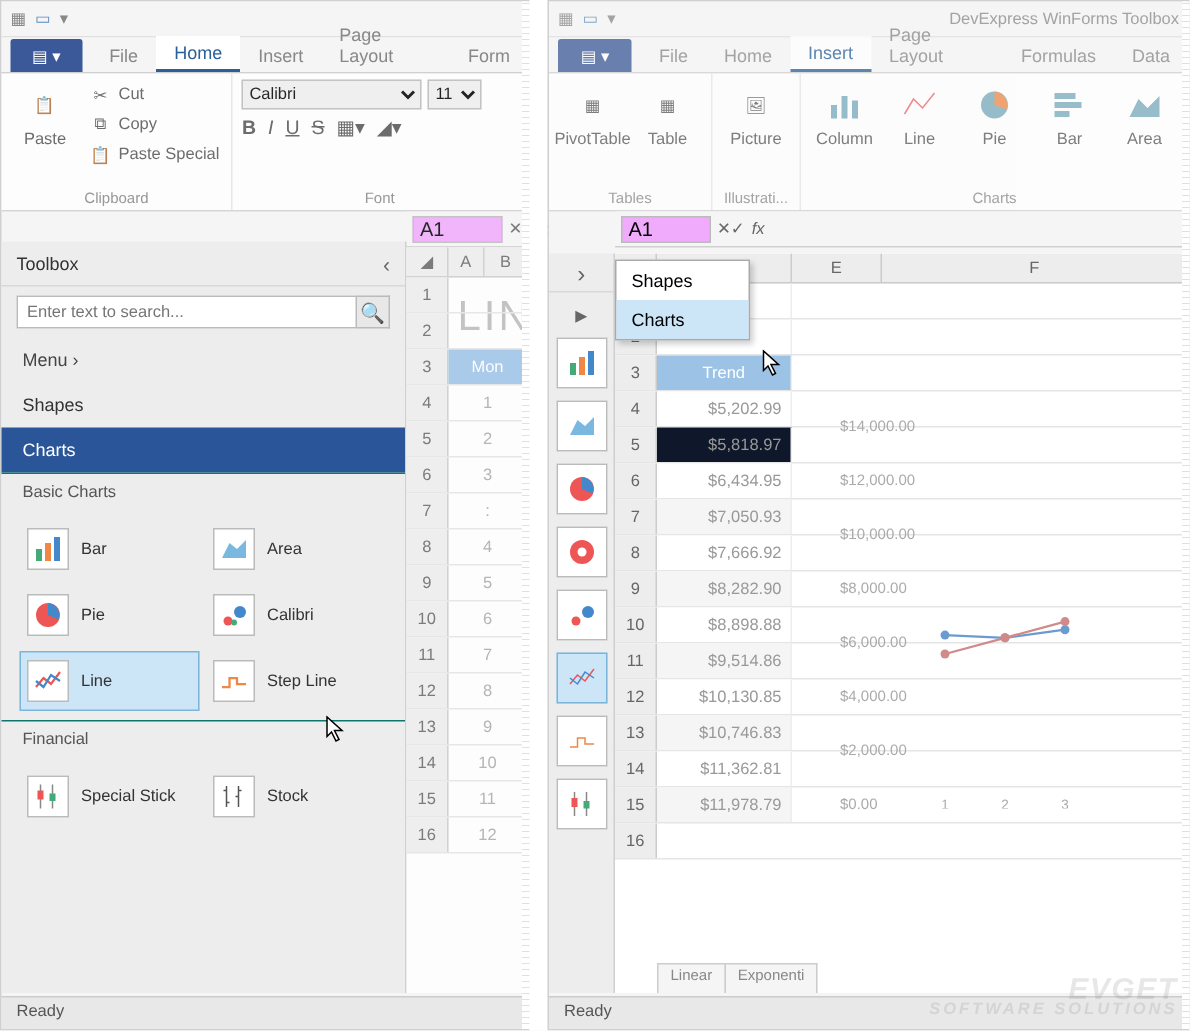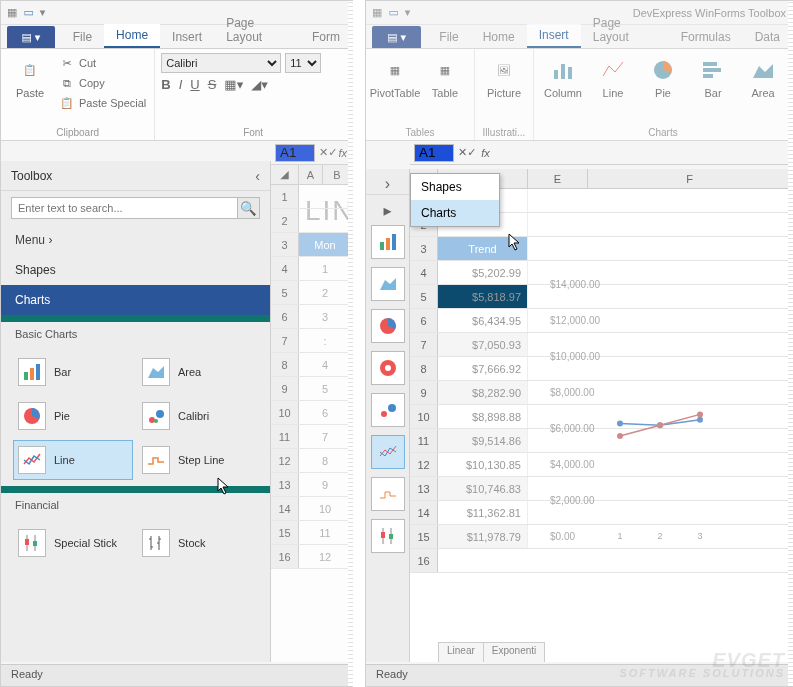--- a/index.html
+++ b/index.html
@@ -32,29 +32,29 @@
 
 .toolbox-wrap { position: absolute; left: 0; top: 160px; width: 270px; bottom: 24px; background: #ededed; border-right: 1px solid #d0d0d0; }
 .tb-header { height: 30px; display: flex; align-items: center; padding: 0 10px; font-size: 12px; color: #333; border-bottom: 1px solid #d8d8d8; }
 .tb-header .collapse { margin-left: auto; cursor: pointer; color: #666; font-size: 14px; }
 .tb-search { padding: 6px 10px; display: flex; }
 .tb-search input { flex: 1; height: 22px; border: 1px solid #bbb; padding: 0 6px; font-size: 11px; color: #888; }
 .tb-search button { width: 22px; height: 22px; border: 1px solid #bbb; border-left: none; background: #e8e8e8; cursor: pointer; }
 .tb-menu { padding: 8px 14px; font-size: 12px; color: #444; cursor: pointer; }
 .tb-cat { padding: 8px 14px; font-size: 12px; color: #333; cursor: pointer; }
 .tb-cat.selected { background: #2a5599; color: #fff; }
-.tb-subhead { padding: 6px 14px; font-size: 11px; color: #555; border-top: 7px solid #0f766e; }
+.tb-subhead { padding: 6px 14px; font-size: 11px; color: #555; border-top: 1px solid #0f766e; }
 .tb-grid { display: flex; flex-wrap: wrap; padding: 4px 10px; }
 .tb-item { width: 120px; height: 40px; display: flex; align-items: center; gap: 8px; padding: 4px; margin: 2px; font-size: 11px; color: #333; cursor: pointer; border: 1px solid transparent; }
 .tb-item.hover { background: #cde6f7; border: 1px solid #7bb5db; }
 .tb-icon { width: 28px; height: 28px; border: 1px solid #bbb; background: #fff; display: flex; align-items: center; justify-content: center; }
 
 
 .fbar { height: 24px; background: #f5f5f5; display: flex; align-items: center; border-bottom: 1px solid #d0d0d0; padding: 0 4px; font-size: 11px; color: #666; }
-.fbar .cellref { width: 40px; border: 1px solid #bbb; background: #1d4ed8; height: 18px; padding: 0 4px; margin-right: 4px; }
+.fbar .cellref { width: 60px; border: 1px solid #bbb; background: #f0abfc; height: 18px; padding: 0 4px; margin-right: 4px; }
 .fbar .fx { width: 18px; text-align: center; font-style: italic; }
 
 .right-body { position: absolute; top: 168px; left: 0; right: 0; bottom: 24px; display: flex; }
 .mini-toolbox { width: 44px; background: #ededed; border-right: 1px solid #d0d0d0; display: flex; flex-direction: column; align-items: center; padding-top: 4px; }
 .mini-toolbox .expand { height: 22px; width: 100%; display: flex; align-items: center; justify-content: center; cursor: pointer; color: #666; border-bottom: 1px solid #d8d8d8; margin-bottom: 4px; }
 .mini-item { width: 34px; height: 34px; margin: 4px 0; border: 1px solid transparent; display: flex; align-items: center; justify-content: center; cursor: pointer; background: #fff; border:1px solid #bbb; }
 .mini-item.sel { background: #cde6f7; border: 1px solid #7bb5db; }
 
 .sheet { flex: 1; background: #fff; position: relative; overflow: hidden; }
 .colhead { display: flex; height: 20px; border-bottom: 1px solid #ccc; background: #ededed; font-size: 11px; color: #666; }
@@ -62,21 +62,21 @@
 .row { display: flex; height: 24px; border-bottom: 1px solid #e5e5e5; font-size: 11px; }
 .rh { width: 28px; background: #ededed; border-right: 1px solid #ccc; display:flex; align-items:center; justify-content:center; color:#666; }
 .cell { border-right: 1px solid #eee; display:flex; align-items:center; padding: 0 6px; color: #555; text-align: right; }
 .cell.trend { justify-content: flex-end; color: #999; }
 .hdr-cell { background: #9cc3e6; color: #fff; font-weight: 500; justify-content: center; }
 
 .popup { position: absolute; left: 44px; top: 4px; width: 90px; background: #fff; border: 1px solid #aaa; box-shadow: 2px 2px 4px rgba(0,0,0,0.2); z-index: 5; }
 .popup div { padding: 6px 10px; font-size: 12px; cursor: pointer; }
 .popup div.sel { background: #cde6f7; }
 
-.mini-chart { position: absolute; left: 140px; top: 100px; width: 170px; height: 280px; font-size: 10px; color: #aaa; }
+.mini-chart { position: absolute; left: 150px; top: 100px; width: 170px; height: 280px; font-size: 10px; color: #aaa; }
 .mini-chart .yl { position: absolute; left: 0; }
 .mini-chart svg { position: absolute; left: 60px; top: 10px; }
 
 .status { position: absolute; left: 0; right: 0; bottom: 0; height: 22px; background: #e8e8e8; border-top: 1px solid #ccc; font-size: 11px; color: #555; padding: 3px 10px; }
 .sheet-tabs { position:absolute; bottom:0; left:28px; height:20px; display:flex; font-size:10px; color:#888; }
 .sheet-tabs div { padding: 2px 8px; border:1px solid #ccc; border-bottom:none; background:#f5f5f5; margin-right:-1px; }
 
 .watermark { position: absolute; right: 8px; bottom: 8px; font-size: 20px; font-weight: 800; color: rgba(120,120,120,0.18); letter-spacing: 1px; text-align: right; line-height: 0.9; pointer-events: none; font-style: italic;}
 .watermark small { font-size: 11px; font-weight: 600; letter-spacing: 2px; display:block; }
 
@@ -524,21 +524,21 @@
           <div class="row">
             <div class="rh">3</div>
             <div class="cell hdr-cell" style="width:90px">Trend</div>
           </div>
           <div class="row">
             <div class="rh">4</div>
             <div class="cell trend" style="width:90px;background:#fff">$5,202.99</div>
           </div>
           <div class="row">
             <div class="rh">5</div>
-            <div class="cell trend" style="width:90px;background:#0c4a6e">$5,818.97</div>
+            <div class="cell trend" style="width:90px;background:#0f172a">$5,818.97</div>
           </div>
           <div class="row">
             <div class="rh">6</div>
             <div class="cell trend" style="width:90px;background:#fff">$6,434.95</div>
           </div>
           <div class="row">
             <div class="rh">7</div>
             <div class="cell trend" style="width:90px;background:#f5f5f5">$7,050.93</div>
           </div>
           <div class="row">

